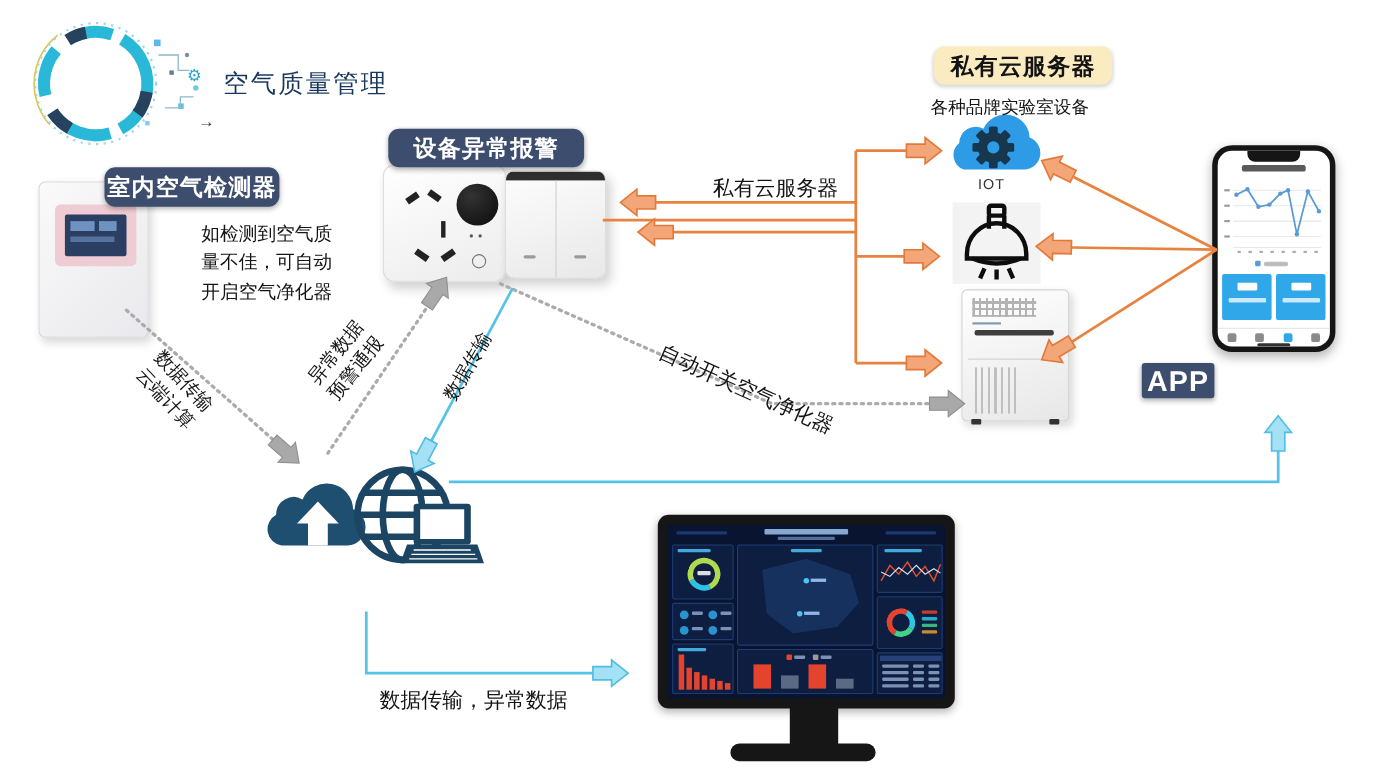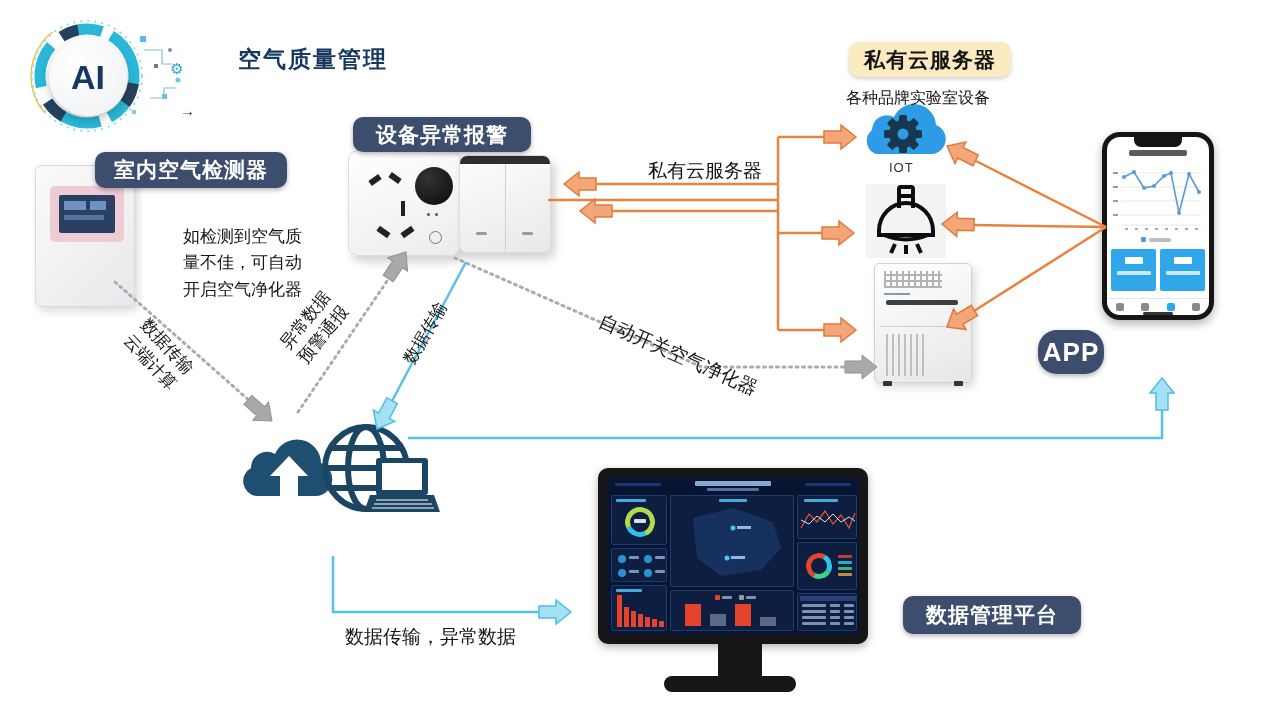--- a/index.html
+++ b/index.html
@@ -70,27 +70,23 @@
       <rect x="142" y="58" width="4" height="4" fill="#27425F" opacity=".7"></rect>
       <rect x="150" y="88" width="5" height="5" fill="#2AB8D8" opacity=".8"></rect>
       <rect x="120" y="104" width="4" height="4" fill="#2FA7E9" opacity=".6"></rect>
       <circle cx="158" cy="44" r="2" fill="#27425F" opacity=".6"></circle>
       <circle cx="166" cy="74" r="2.5" fill="#2AB8D8" opacity=".7"></circle>
       <path d="M132 44 h18 v14 h10" fill="none" stroke="#8fb8cc" stroke-width="1.2"></path>
       <path d="M138 92 h14 v-10 h12" fill="none" stroke="#8fb8cc" stroke-width="1.2"></path>
     </svg>
     <div class="abs" style="left:158px; top:54px; color:#2AA6C8; font-size:15px;">⚙</div>
     <div class="abs" style="left:168px; top:96px; color:#333; font-size:15px; font-weight:bold;">→</div>
-    <div class="abs" style="left:37px; top:32px; width:78px; height:78px; border-radius:50%; background:radial-gradient(circle at 35% 30%, #ffffff, #eef0f2);
-                box-shadow:0 4px 10px rgba(0,0,0,.25); display:flex; align-items:center; justify-content:center;">
-      <span style="font-size:34px; font-weight:bold; color:#17375E;">AI</span>
-    </div>
-  </div>
-
-  <div class="txt" style="left:203px; top:44px; font-size:23px; font-weight:bold; color:#17375E; letter-spacing:2px;margin-left:35px;">空气质量管理</div>
+  </div>
+
+  <div class="txt" style="left:203px; top:61px; font-size:23px; font-weight:normal; color:#17375E; letter-spacing:2px;">空气质量管理</div>
 
   <div class="abs detector">
     <div class="frame">
       <div class="lcd">
         <i style="left:5px; top:6px; width:22px; height:9px;"></i>
         <i style="left:31px; top:6px; width:16px; height:9px;"></i>
         <i style="left:5px; top:20px; width:40px; height:5px; opacity:.5;"></i>
       </div>
     </div>
   </div>
@@ -280,37 +276,34 @@
     <g stroke="#E8833F" stroke-width="2.5" fill="none">
       <path d="M1106,227 L976,161"></path>
       <path d="M1106,227 L974,225"></path>
       <path d="M1106,227 L974,311"></path>
     </g>
     <use href="#blockArrow" transform="translate(947,146) rotate(206.6)" fill="#F3A678" stroke="#E2793A" stroke-width="1.5"></use>
     <use href="#blockArrow" transform="translate(942,224) rotate(181.4)" fill="#F3A678" stroke="#E2793A" stroke-width="1.5"></use>
     <use href="#blockArrow" transform="translate(947,327) rotate(148.8)" fill="#F3A678" stroke="#E2793A" stroke-width="1.5"></use>
   </svg>
 
-  <div class="pill" style="left:95px; top:152px; width:192px; height:36px; font-size:21px;">
+  <div class="pill" style="left:95px; top:152px; width:159px; height:36px; font-size:21px;">
     <span>室内空气检测器</span>
   </div>
   <div class="pill" style="left:353px; top:117px; width:178px; height:35px; font-size:21px;">
     <span>设备异常报警</span>
   </div>
   <div class="pill yellow" style="left:849px; top:42px; width:162px; height:35px; font-size:21px;">
     <span>私有云服务器</span>
   </div>
-  <div class="pill" style="left:1038px; top:330px; width:66px; height:44px; font-size:26px; border-radius:19px;">
+  <div class="pill" style="left:1038px; top:330px; width:66px; height:32px; font-size:26px; border-radius:3px;">
     <span>APP</span>
   </div>
-  <div class="pill" style="left:903px; top:596px; width:178px; height:38px; font-size:21px;">
-    <span>数据管理平台</span>
-  </div>
-
-  <div class="txt preline" style="left:183px; top:200px; font-size:17px; line-height:1.55;margin-top:24px;">如检测到空气质
+
+  <div class="txt preline" style="left:183px; top:200px; font-size:17px; line-height:1.55;">如检测到空气质
 量不佳，可自动
 开启空气净化器</div>
 
   <div class="txt" style="left:846px; top:88px; font-size:16px;">各种品牌实验室设备</div>
 
   <div class="txt" style="left:648px; top:158px; font-size:19px;">私有云服务器</div>
 
 
   <div class="txt preline rot" style="left:124px; top:332px; font-size:17px; transform:rotate(47deg);">数据传输
 云端计算</div>

